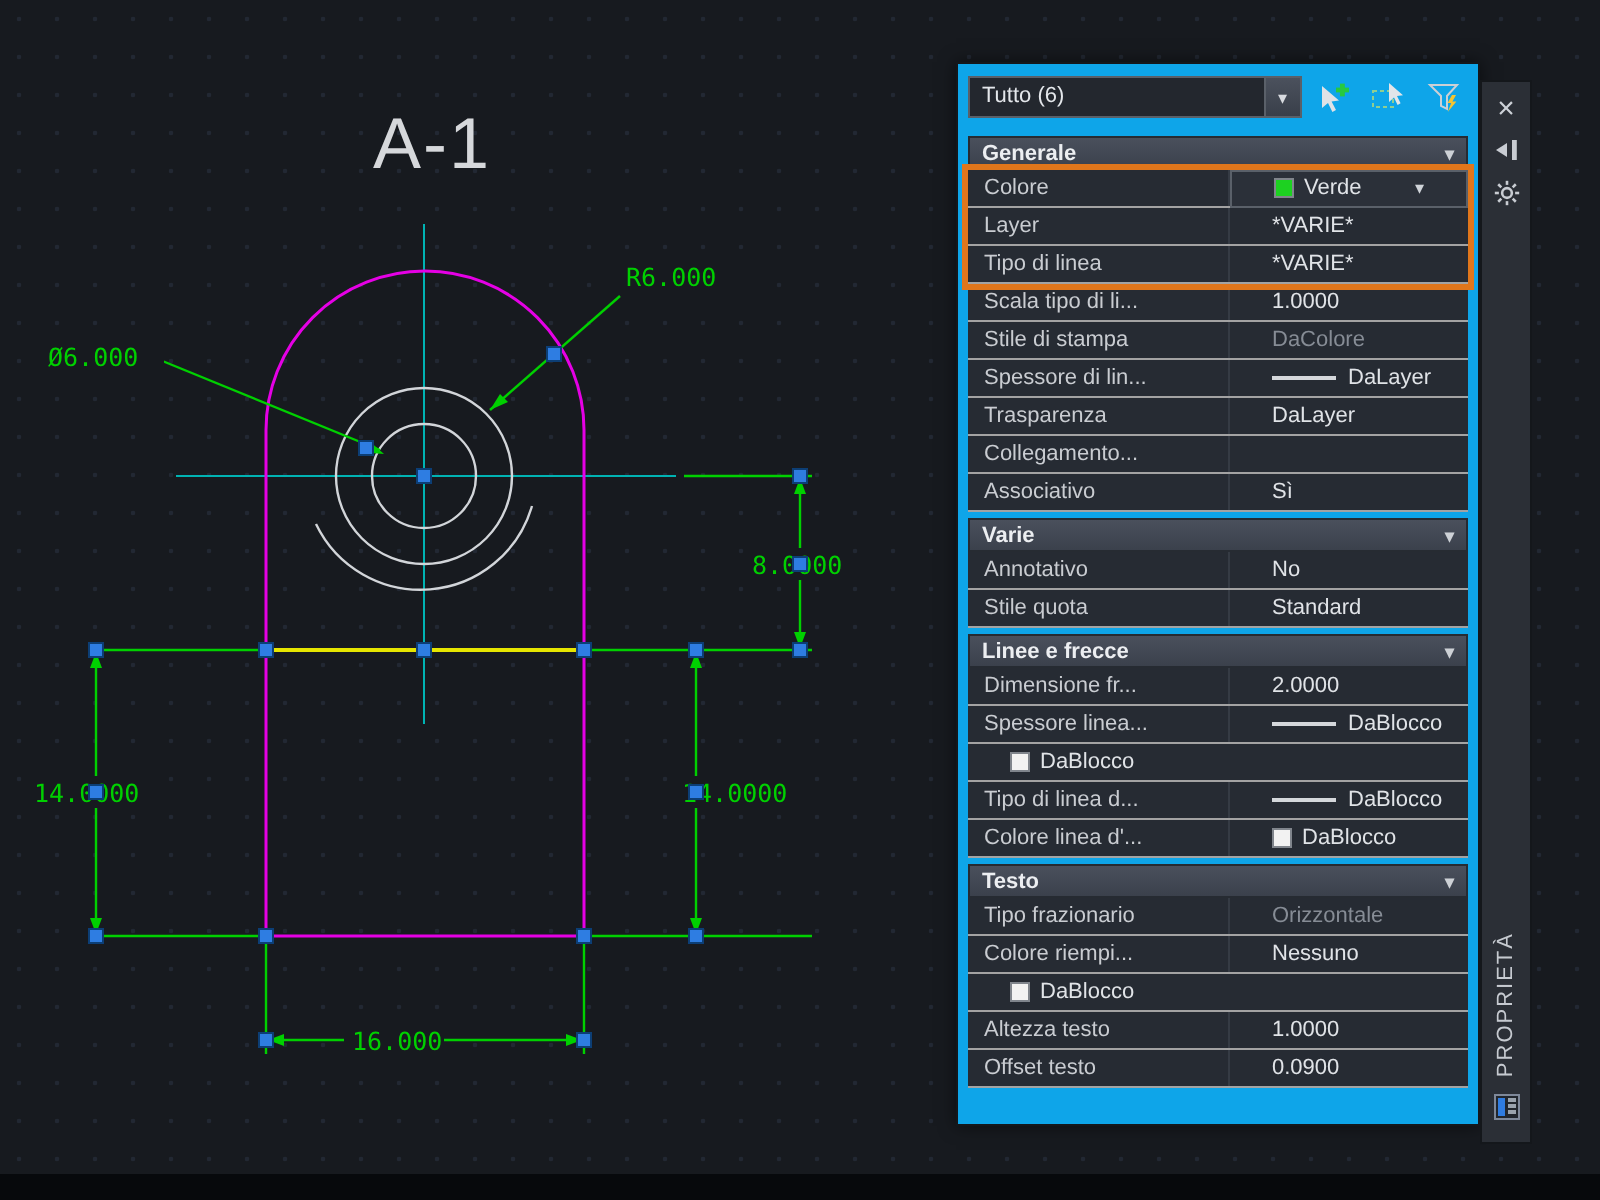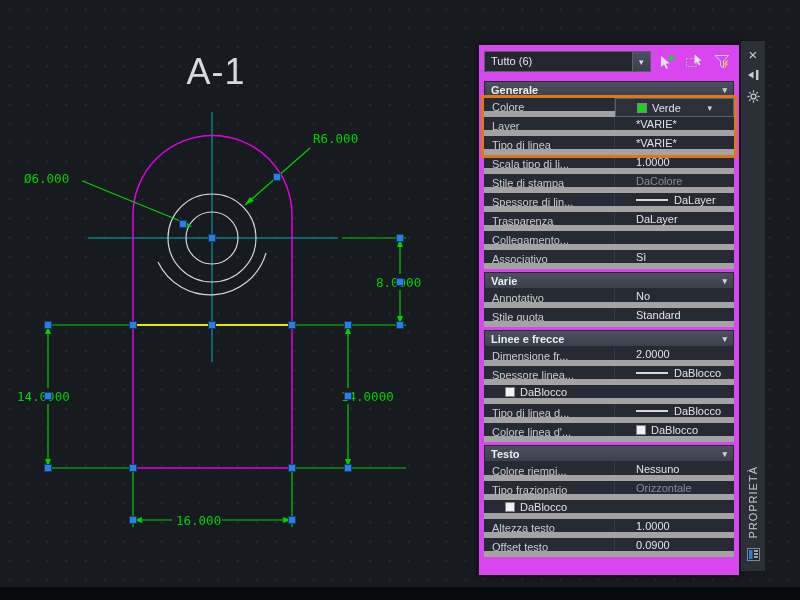--- a/index.html
+++ b/index.html
@@ -6,43 +6,43 @@
     font-family:"Liberation Sans",sans-serif;background:#171a1f;}
   #stage{position:relative;width:800px;height:600px;overflow:hidden;}
 
   
   #canvas{position:absolute;inset:0;background-color:#171a1f;
     background-image:radial-gradient(circle,#222833 1px,transparent 1.3px);
     background-size:19px 19px;}
   #cadsvg{position:absolute;left:0;top:0;}
 
   
-  #palette{position:absolute;left:478px;top:44px;width:262px;height:532px;
-    background:#d946ef;border:1px solid #14171b;box-sizing:border-box;z-index:10;
+  #palette{position:absolute;left:478px;top:31px;width:262px;height:532px;
+    background:#0ea5e9;border:1px solid #14171b;box-sizing:border-box;z-index:10;
     box-shadow:0 0 8px rgba(0,0,0,.55);}
   .palette-top{height:33px;display:flex;align-items:center;padding:0 5px;gap:3px;}
   .combo-box{display:flex;width:176px;height:21px;border:1px solid #5a6069;
     background:#23272e;box-sizing:border-box;}
   .combo-text{flex:1;padding:0 6px;line-height:19px;color:#e4e7eb;font-size:11px;
     white-space:nowrap;overflow:hidden;}
   .combo-btn{width:17px;background:linear-gradient(#4b515d,#393f4a);
     border-left:1px solid #5a6069;color:#d8dbe0;font-size:9px;display:flex;
     align-items:center;justify-content:center;cursor:default;}
   .tool-btn{width:24px;height:23px;display:flex;align-items:center;justify-content:center;
     border:1px solid transparent;}
 
   #palette-sections{padding:0 5px 4px 5px;}
   .section-header{height:17px;display:flex;align-items:center;padding:0 6px;
     background:linear-gradient(#4a505c,#3b414c);color:#eceef1;font-weight:bold;
     font-size:11px;margin-top:3px;border:1px solid #262b32;box-sizing:border-box;gap:13px;}
   .section-title{flex:1;}
   .chevron{font-size:9px;color:#cdd1d6;}
 
-  .prow{display:flex;height:19px;background:#262b33;border-bottom:6px solid #a3a3a3;
-    font-size:11px;box-sizing:border-box;}
+  .prow{display:flex;height:19px;background:#262b33;border-bottom:1px solid #a3a3a3;
+    font-size:11px;box-sizing:border-box;align-items:center;}
   .plabel{width:118px;padding:0 4px 0 8px;color:#c9ccd1;line-height:18px;
     border-right:1px solid #353b44;white-space:nowrap;overflow:hidden;flex:none;}
   .pvalue{flex:1;display:flex;align-items:center;padding:0 21px;color:#e0e3e7;
     white-space:nowrap;overflow:hidden;}
   .pvalue.combo{border:1px solid #5a6069;background:#2b3039;height:17px;margin:0;}
   .swatch{width:10px;height:10px;margin-right:5px;border:1px solid #80858c;
     box-sizing:border-box;flex:none;}
   .linepreview{width:32px;height:2px;background:#d4d7db;margin-right:6px;flex:none;}
   .muted{color:#868c95;}
   .dd{margin-left:auto;color:#d0d4d9;font-size:9px;padding-left:3px;}
@@ -308,29 +308,29 @@
           <div class="pvalue">
             <span class="swatch" style="background: rgb(242, 242, 242);"></span>
             <span>DaBlocco</span>
           </div>
         </div>
         <div class="section-header">
           <span class="section-title">Testo</span>
           <span class="chevron">▾</span>
         </div>
         <div class="prow">
+          <div class="plabel">Tipo frazionario</div>
+          <div class="pvalue">
+            <span class="muted">Orizzontale</span>
+          </div>
+        </div>
+        <div class="prow">
           <div class="plabel">Colore riempi...</div>
           <div class="pvalue">
             <span>Nessuno</span>
-          </div>
-        </div>
-        <div class="prow">
-          <div class="plabel">Tipo frazionario</div>
-          <div class="pvalue">
-            <span class="muted">Orizzontale</span>
           </div>
         </div>
         <div class="prow">
           <div class="pvalue">
             <span class="swatch" style="background: rgb(242, 242, 242);"></span>
             <span>DaBlocco</span>
           </div>
         </div>
         <div class="prow">
           <div class="plabel">Altezza testo</div>

